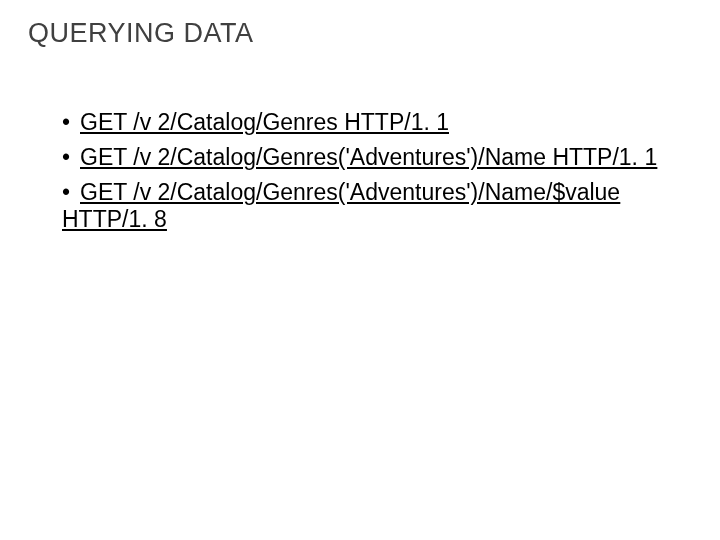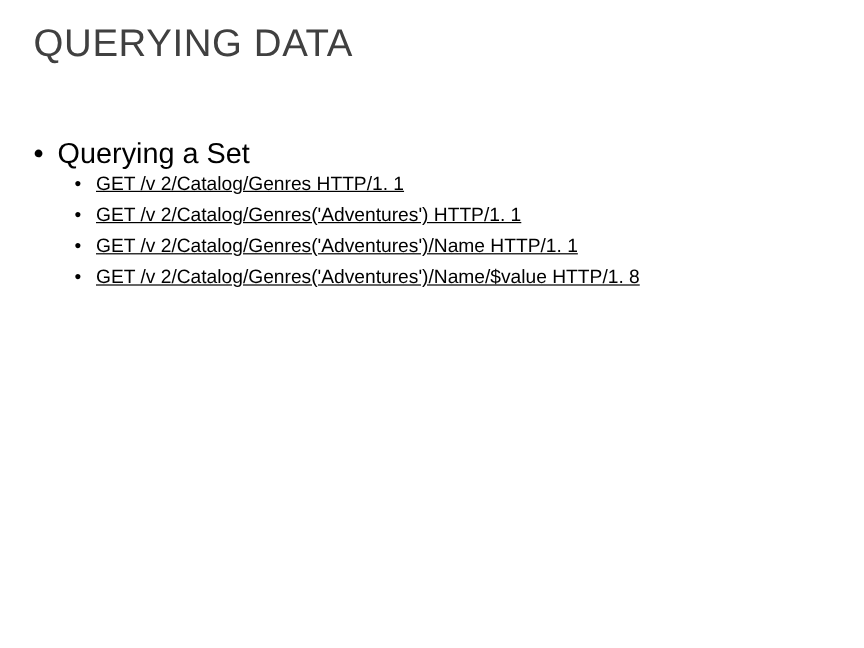--- a/index.html
+++ b/index.html
@@ -5,21 +5,21 @@
   * { margin: 0; padding: 0; box-sizing: border-box; }
   body {
     width: 720px;
     height: 540px;
     background: #ffffff;
     font-family: "Segoe UI", "Segoe UI Light", Arial, sans-serif;
     padding: 18px 28px;
     color: #000;
   }
   .title {
-    font-size: 32px;
+    font-size: 27px;
     font-weight: 300;
     color: #404040;
     letter-spacing: 0.5px;
     margin-bottom: 60px;
     font-family: "Segoe UI Light", "Segoe UI", Arial, sans-serif;
   }
   .section {
     margin-bottom: 8px;
   }
   .bullet-main {
@@ -30,55 +30,50 @@
     margin-bottom: 2px;
     font-family: "Segoe UI", Arial, sans-serif;
   }
   .bullet-main .dot {
     display: inline-block;
     width: 20px;
     text-align: left;
     font-weight: 400;
   }
   .bullet-sub {
-    font-size: 16px;
+    font-size: 23px;
     color: #000;
     margin-left: 34px;
     margin-bottom: 6px;
+    text-decoration: underline;
     font-family: "Segoe UI", Arial, sans-serif;
   }
   .bullet-sub .dot {
     display: inline-block;
     width: 18px;
     text-align: left;
     text-decoration: none;
   }
   .bullet-sub a {
     color: #000;
     text-decoration: underline;
   }
 </style>
 </head>
 <body>
 
 <div class="title">QUERYING DATA</div>
 
 <div class="section">
-  <div class="bullet-main">
-    <span class="dot">•</span><span>Querying a Set</span>
-  </div>
   <div class="bullet-sub">
     <span class="dot">•</span><a href="#">GET /v 2/Catalog/Genres HTTP/1. 1</a>
   </div>
 </div>
 
 <div class="section">
-  <div class="bullet-sub">
-    <span class="dot">•</span><a href="#">GET /v 2/Catalog/Genres('Adventures') HTTP/1. 1</a>
-  </div>
 </div>
 
 <div class="section">
   <div class="bullet-sub">
     <span class="dot">•</span><a href="#">GET /v 2/Catalog/Genres('Adventures')/Name HTTP/1. 1</a>
   </div>
 </div>
 
 <div class="section">
   <div class="bullet-sub">

